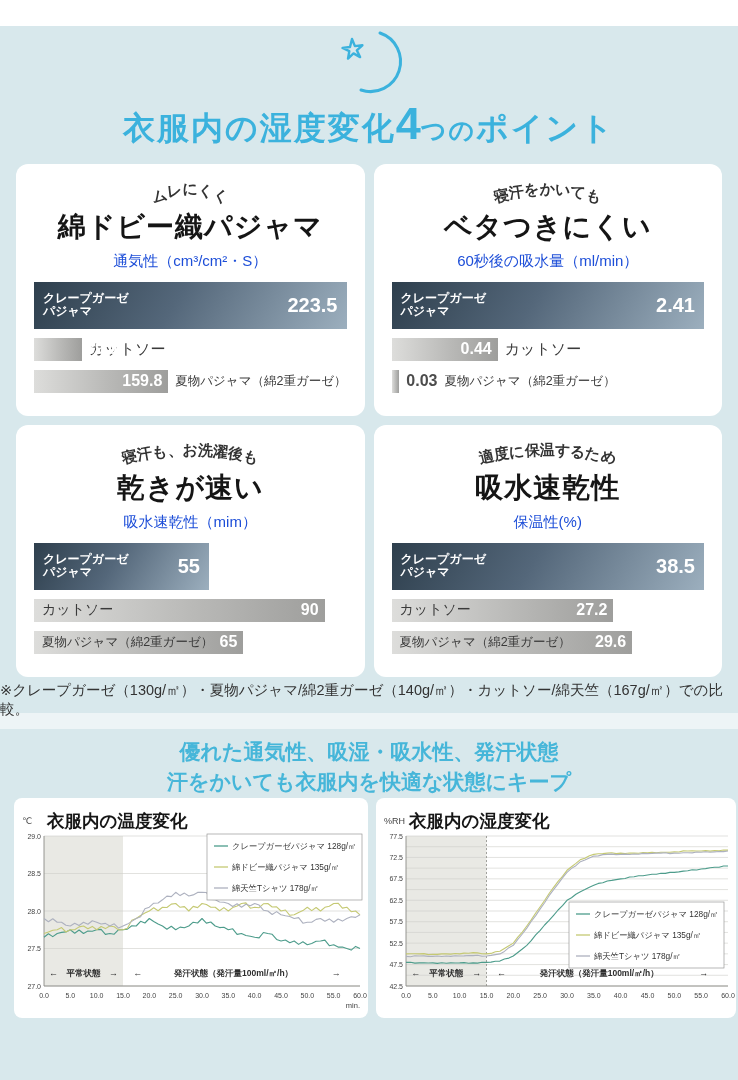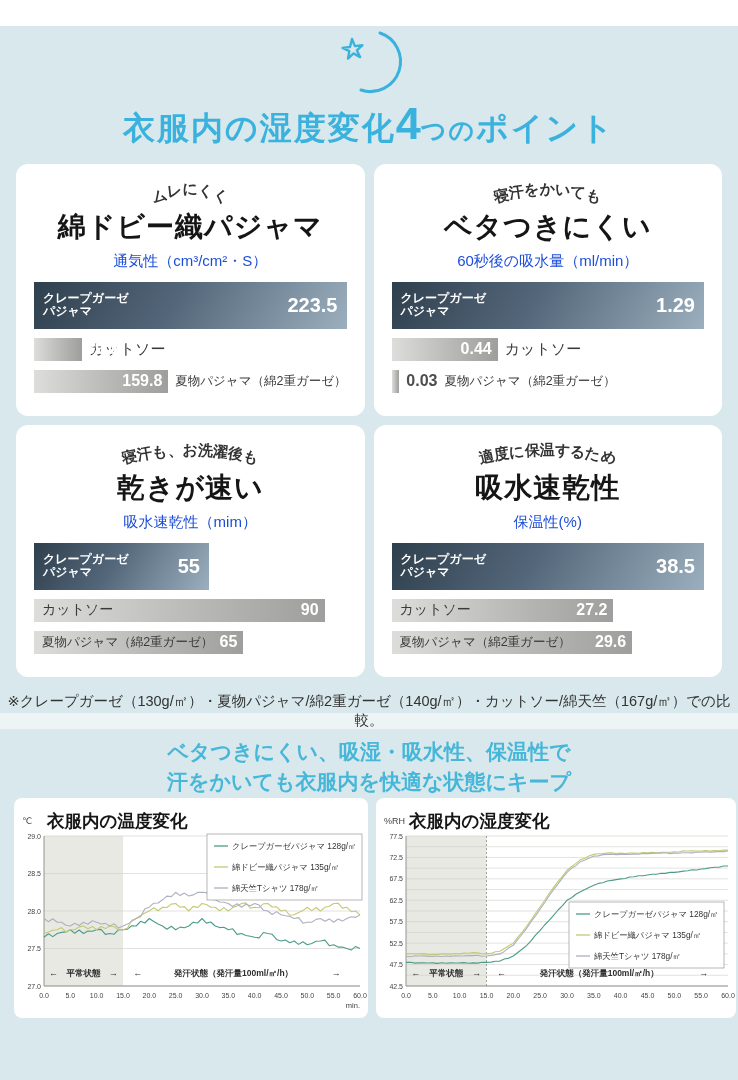--- a/index.html
+++ b/index.html
@@ -27,21 +27,21 @@
      background:linear-gradient(120deg,#2e3f4d 0%,#54677a 45%,#9cafbe 100%);}
   .bar.gray{height:23px;background:linear-gradient(to right,#dddddb 0%,#b9b9b7 55%,#9e9e9c 100%);}
   .plabel{color:#fff;font-weight:800;font-size:12px;line-height:1.12;white-space:nowrap;}
   .pvalue{color:#fff;font-weight:800;font-size:20px;padding-left:6px;}
   .gvalue{color:#fff;font-weight:700;font-size:16px;margin-left:auto;padding:0 6px 0 4px;}
   .glabel{color:#3a3a3a;font-size:14px;padding-left:8px;white-space:nowrap;}
   .glabel.small{font-size:12.5px;}
   .outside-label{font-size:15px;color:#3a3a3a;white-space:nowrap;}
   .outside-label.small{font-size:12.5px;}
   .outside-value{font-size:16px;font-weight:700;color:#4c4c4c;}
-  .footnote{text-align:center;font-size:14.5px;color:#333;margin-top:15px;
+  .footnote{text-align:left;font-size:14.5px;color:#333;margin-top:4px;
             letter-spacing:0;}
   .divider{height:16px;background:#edf4f6;}
   .sec2{background:#d8e8ec;height:351px;box-sizing:border-box;padding-top:9px;}
   .lead{text-align:center;font-family:"Liberation Serif","DejaVu Serif",serif;
         font-size:21px;font-weight:600;color:#46b6d9;line-height:1.42;margin:0;}
   .sec2-heading{text-align:center;font-size:22px;font-weight:800;color:#181818;
         margin:9px 0 11px;letter-spacing:1px;}
   .charts{display:flex;gap:8px;padding-left:14px;}
   .panel{background:#fff;border-radius:8px;width:354px;height:220px;}
   .panel.right{width:360px;}
@@ -87,21 +87,21 @@
         </div>
       </div>
       <div class="card">
         <div class="tagline"><span style="transform: translateY(7px) rotate(-13deg);">寝</span><span style="transform: translateY(3.1px) rotate(-8.7deg);">汗</span><span style="transform: translateY(0.8px) rotate(-4.3deg);">を</span><span style="transform: translateY(0px) rotate(0deg);">か</span><span style="transform: translateY(0.8px) rotate(4.3deg);">い</span><span style="transform: translateY(3.1px) rotate(8.7deg);">て</span><span style="transform: translateY(7px) rotate(13deg);">も</span></div>
         <div class="headline">ベタつきにくい</div>
         <div class="metric">60秒後の吸水量（ml/min）</div>
         <div class="bars">
           <div class="bar-row">
             <div class="bar primary" style="width: 100%;">
               <div class="plabel">クレープガーゼ<br>パジャマ</div>
-              <div class="pvalue">1.29</div>
+              <div class="pvalue">2.41</div>
             </div>
           </div>
           <div class="bar-row">
             <div class="bar gray" style="width: 34%;">
               <span class="gvalue">0.44</span>
             </div>
             <span class="outside-label">カットソー</span>
           </div>
           <div class="bar-row">
             <div class="bar gray" style="width: 2.5%; min-width: 7px;"></div>
@@ -160,21 +160,21 @@
           </div>
         </div>
       </div>
     </div>
   <p class="footnote">※クレープガーゼ（130g/㎡）・夏物パジャマ/綿2重ガーゼ（140g/㎡）・カットソー/綿天竺（167g/㎡）での比較。</p>
 </section>
 
 <div class="divider"></div>
 
 <section class="sec2">
-  <p class="lead"><span>ベタつきにくい、吸湿・吸水性、保温性で</span><br><span>汗をかいても衣服内を快適な状態にキープ</span></p>
+  <p class="lead"><span>優れた通気性、吸湿・吸水性、発汗状態</span><br><span>汗をかいても衣服内を快適な状態にキープ</span></p>
   <div class="charts">
     <div class="panel">
       <svg id="chart-temp" width="354" height="220">
           <text x="8" y="26" font-size="9" fill="#444">℃</text>
           <text x="33" y="29" font-size="17.5" font-weight="bold" fill="#161616">衣服内の温度変化</text>
           <rect x="30" y="38" width="79" height="150" fill="#e9e9e4"></rect>
           <line x1="30" y1="188" x2="346" y2="188" stroke="#cfcfca" stroke-width="0.6"></line>
           <line x1="30" y1="150.5" x2="346" y2="150.5" stroke="#cfcfca" stroke-width="0.6"></line>
           <line x1="30" y1="113" x2="346" y2="113" stroke="#cfcfca" stroke-width="0.6"></line>
           <line x1="30" y1="75.5" x2="346" y2="75.5" stroke="#cfcfca" stroke-width="0.6"></line>

